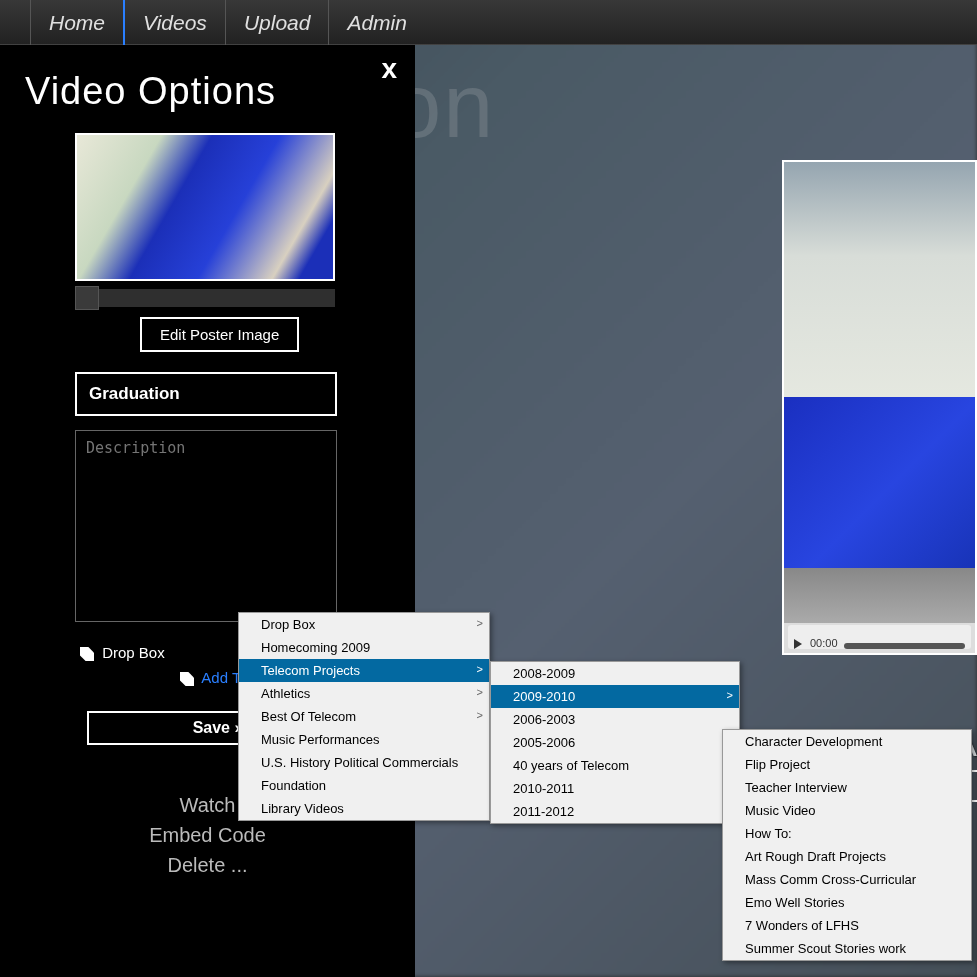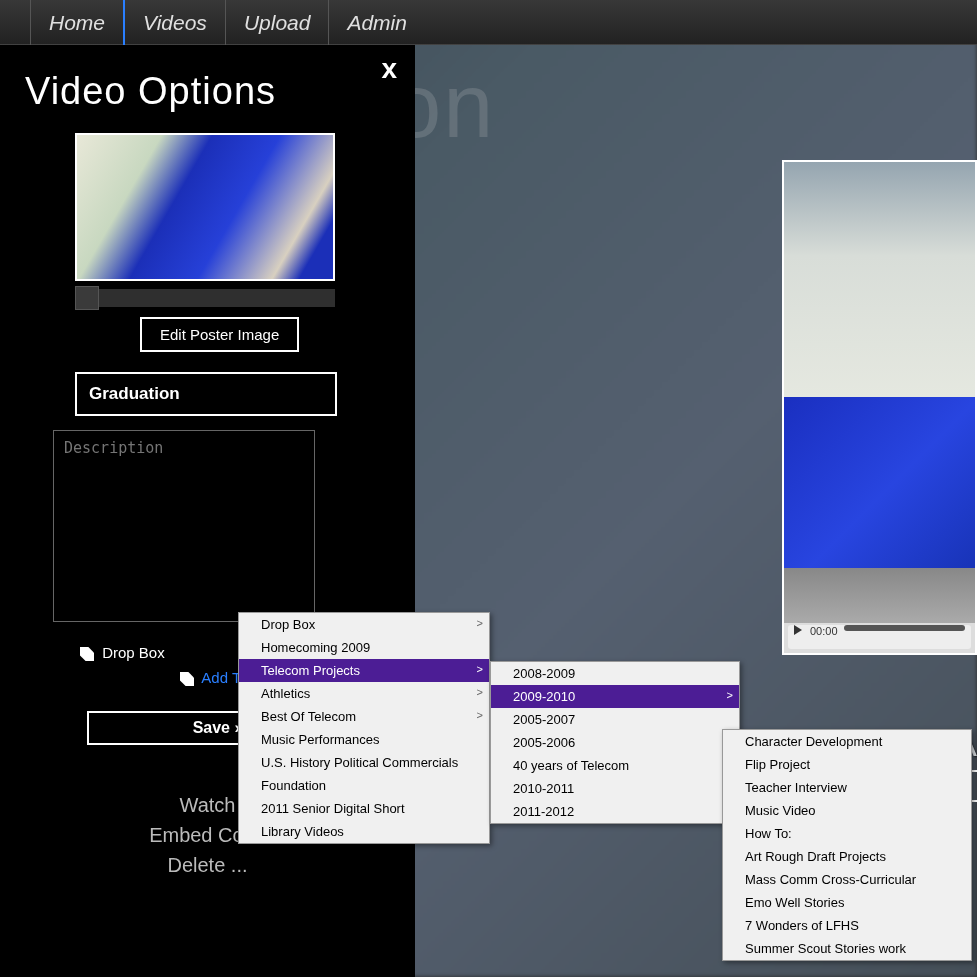--- a/index.html
+++ b/index.html
@@ -106,21 +106,21 @@
   padding: 10px 12px;
   border: 2px solid #fff;
   background: #000;
   color: #fff;
   font-size: 17px;
   font-weight: bold;
   margin-bottom: 14px;
 }
 .desc-area {
   width: 262px; height: 192px;
-  margin-left: 28px;
+  margin-left: 50px;
   padding: 8px 10px;
   border: 1px solid #666;
   background: #000;
   color: #888;
   font-size: 15px;
   resize: none;
 }
 .tags-row {
   margin: 18px 0 0 55px;
   color: #fff;
@@ -168,21 +168,21 @@
   font-size: 13px;
   color: #000;
   z-index: 100;
   min-width: 250px;
 }
 .context-menu .mi {
   padding: 4px 22px 4px 22px;
   cursor: pointer;
   position: relative;
 }
-.context-menu .mi.sel { background: #4c1d95; color: #fff; }
+.context-menu .mi.sel { background: #0369a1; color: #fff; }
 .context-menu .mi.has-sub::after {
   content: ">";
   position: absolute;
   right: 6px;
   font-size: 11px;
   color: #666;
 }
 .context-menu .mi.sel.has-sub::after { color: #fff; }
 #menu1 { top: 612px; left: 238px; width: 252px; }
 #menu2 { top: 661px; left: 490px; width: 232px; }
@@ -204,21 +204,21 @@
   background: linear-gradient(135deg, #1a2fc0 0%, #2845e0 50%, #1530b0 100%);
 }
 .right-preview .steps {
   position: absolute; left: 0; right: 0; bottom: 30px; height: 55px;
   background: linear-gradient(to bottom, #888 0%, #aaa 100%);
 }
 .right-preview .player-bar {
   position: absolute; left: 4px; right: 4px; bottom: 4px; height: 24px;
   background: rgba(240,240,240,0.9);
   border-radius: 3px;
-  display: flex; align-items: flex-start;
+  display: flex; align-items: flex-end;
   padding: 0 6px;
   font-size: 11px;
   color: #333;
 }
 .right-preview .play-tri {
   width: 0; height: 0;
   border-left: 8px solid #333;
   border-top: 5px solid transparent;
   border-bottom: 5px solid transparent;
   margin-right: 8px;
@@ -307,27 +307,26 @@
 
 <div class="context-menu" id="menu1">
     <div class="mi has-sub">Drop Box</div>
     <div class="mi">Homecoming 2009</div>
     <div class="mi sel has-sub">Telecom Projects</div>
     <div class="mi has-sub">Athletics</div>
     <div class="mi has-sub">Best Of Telecom</div>
     <div class="mi">Music Performances</div>
     <div class="mi">U.S. History Political Commercials</div>
     <div class="mi">Foundation</div>
-    <div class="mi">2011 Senior Digital Short</div>
     <div class="mi">Library Videos</div>
   </div>
 <div class="context-menu" id="menu2">
     <div class="mi">2008-2009</div>
     <div class="mi sel has-sub">2009-2010</div>
-    <div class="mi">2005-2007</div>
+    <div class="mi">2006-2003</div>
     <div class="mi">2005-2006</div>
     <div class="mi">40 years of Telecom</div>
     <div class="mi has-sub">2010-2011</div>
     <div class="mi">2011-2012</div>
   </div>
 <div class="context-menu" id="menu3">
     <div class="mi">Character Development</div>
     <div class="mi">Flip Project</div>
     <div class="mi">Teacher Interview</div>
     <div class="mi">Music Video</div>

